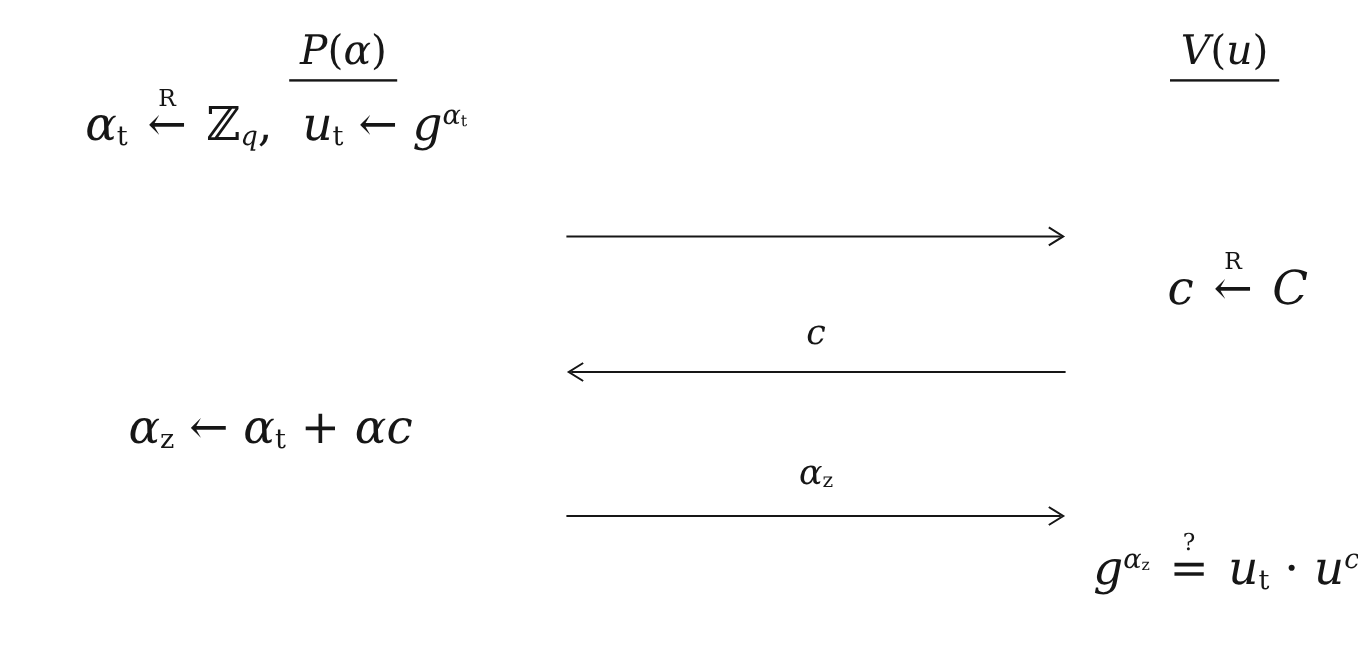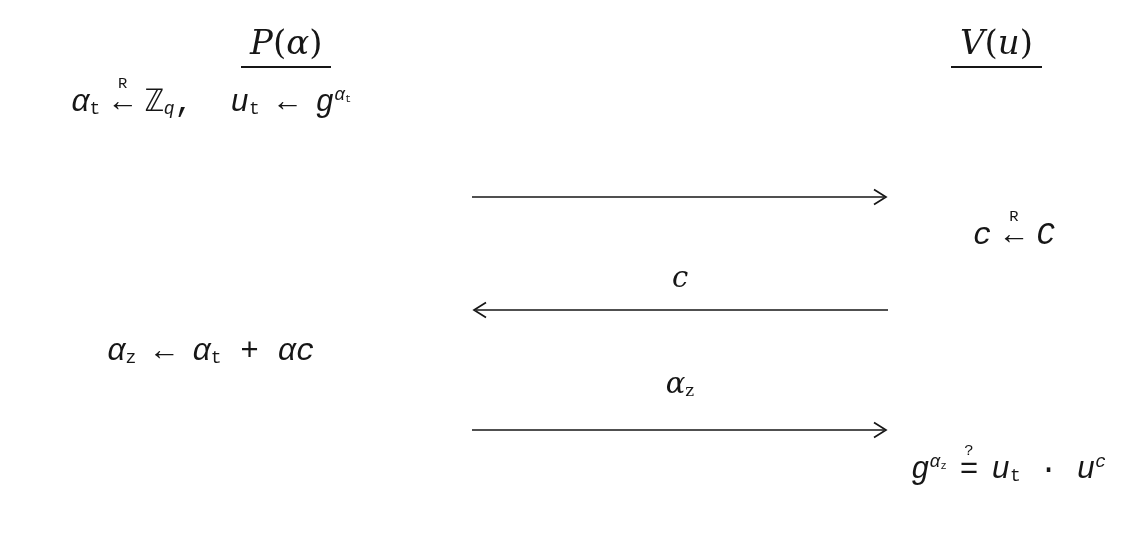--- a/index.html
+++ b/index.html
@@ -15,21 +15,21 @@
     overflow:hidden;
     margin-left:45px;
   }
   .math{
     position:absolute;
     font-family:"DejaVu Serif","Liberation Serif",serif;
     font-style:italic;
     color:var(--ink,#161616);
     white-space:pre;
   }
-  .formula{ font-size:31px;font-family:Liberation Mono, monospace; }
+  .formula{ font-size:39px; }
   .hdr{
     font-size:34px;
     border-bottom:2px solid var(--ink,#161616);
     padding:0 9px 4px 9px;
   }
   .msg-label{
     left:425px;
     width:420px;
     text-align:center;
     font-size:29px;
@@ -70,21 +70,21 @@
     fill:none;
   }
 </style>
 </head>
 <body style="--ink: #161616; --bg: #ffffff;">
 
 <div id="stage">
 
   <div class="math hdr" style="left:196px; top:22px;"><span class="m-n">P</span><span class="m-n up">(</span><span class="m-n">α</span><span class="m-n up">)</span></div>
 
-  <div class="math hdr" style="left:906px; top:22px;"><span class="m-n">V</span><span class="m-n up">(</span><span class="m-n">u</span><span class="m-n up">)</span></div>
+  <div class="math hdr" style="left:930px; top:22px;"><span class="m-n">V</span><span class="m-n up">(</span><span class="m-n">u</span><span class="m-n up">)</span></div>
 
   <div class="math formula" style="left:26px; top:82px;"><span class="m-n">α</span><span class="m-sub up">t</span><span class="stk"><span class="stk-top">R</span><span class="stk-base">←</span></span><span class="m-n up">ℤ</span><span class="m-sub">q</span><span class="m-n up">,  </span><span class="m-n">u</span><span class="m-sub up">t</span><span class="m-n up"> ← </span><span class="m-n">g</span><span class="m-sup"><span class="m-n">α</span><span class="m-sub up">t</span></span></div>
 
   <div class="arrow" style="top:186px;">
     <svg width="420" height="22" viewBox="0 0 420 22">
       <path d="M2 11 H 414"></path>
       <path d="M404 3.5 L 416 11 L 404 18.5"></path>
     </svg>
   </div>
 
@@ -93,21 +93,21 @@
   <div class="math msg-label" style="top:260px;"><span class="m-n">c</span></div>
   <div class="arrow" style="top:299px;">
     <svg width="420" height="22" viewBox="0 0 420 22">
       <path d="M6 11 H 418"></path>
       <path d="M16 3.5 L 4 11 L 16 18.5"></path>
     </svg>
   </div>
 
   <div class="math formula" style="left:62px; top:334px;text-align:center;"><span class="m-n">α</span><span class="m-sub up">z</span><span class="m-n up"> ← </span><span class="m-n">α</span><span class="m-sub up">t</span><span class="m-n up"> + </span><span class="m-n">α</span><span class="m-n">c</span></div>
 
-  <div class="math msg-label" style="top:366px;"><span class="m-n">α</span><span class="m-sub up">z</span></div>
+  <div class="math msg-label" style="top:376px;"><span class="m-n">α</span><span class="m-sub up">z</span></div>
   <div class="arrow" style="top:419px;">
     <svg width="420" height="22" viewBox="0 0 420 22">
       <path d="M2 11 H 414"></path>
       <path d="M404 3.5 L 416 11 L 404 18.5"></path>
     </svg>
   </div>
 
   <div class="math formula" style="left:866px; top:452px;"><span class="m-n">g</span><span class="m-sup"><span class="m-n">α</span><span class="m-sub up">z</span></span><span class="stk"><span class="stk-top">?</span><span class="stk-base">=</span></span><span class="m-n">u</span><span class="m-sub up">t</span><span class="m-n up"> · </span><span class="m-n">u</span><span class="m-sup">c</span></div>
 
 </div>

